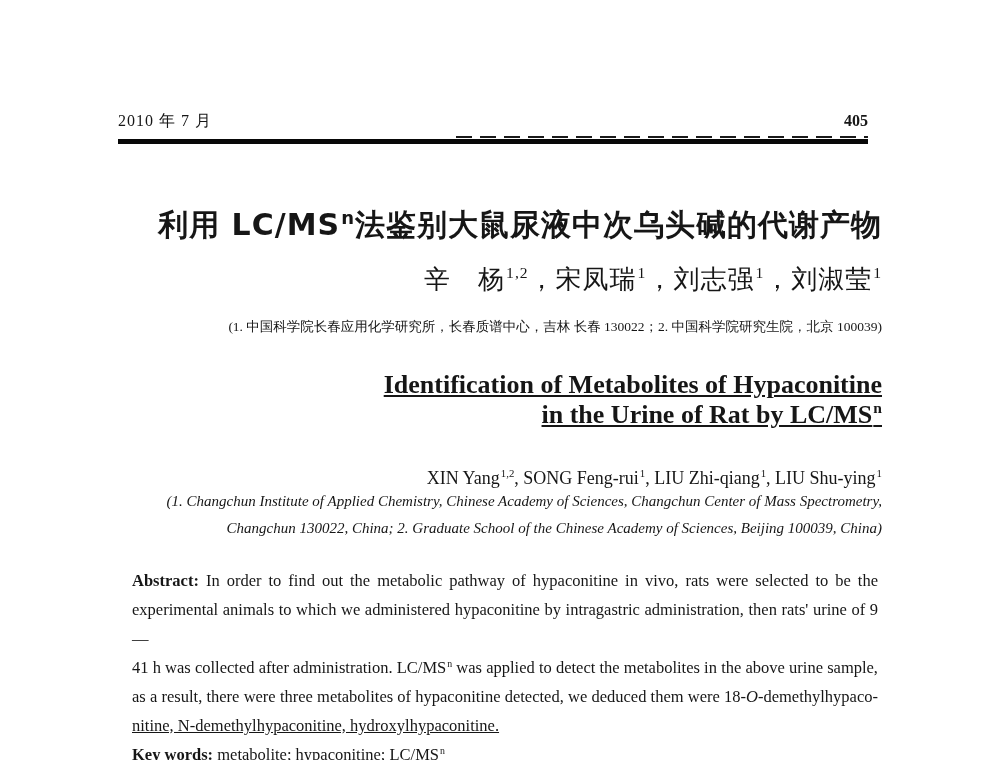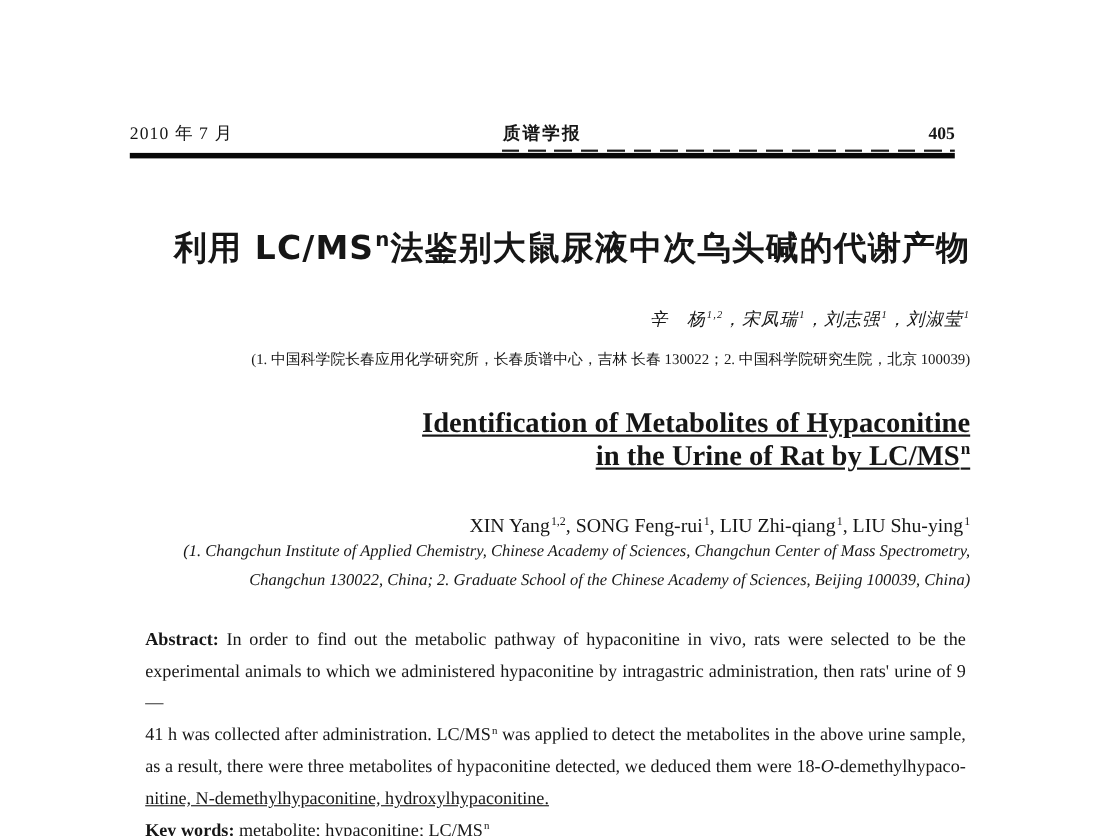--- a/index.html
+++ b/index.html
@@ -39,21 +39,21 @@
   
   .block { position: absolute; left: 118px; width: 764px; text-align: right; }
   .title-cn {
     top: 205px;
     font-family: "DejaVu Sans", "Liberation Sans", sans-serif;
     font-weight: bold;
     font-size: 30px;
     letter-spacing: 1px;
     white-space: nowrap;
   }
-  .authors-cn { top: 280px; font-size: 16px; letter-spacing: 1px; white-space: nowrap; font-style: italic; }
+  .authors-cn { top: 262px; font-size: 26px; letter-spacing: 1px; white-space: nowrap; }
   .affil-cn { top: 318px; font-size: 13.5px; white-space: nowrap; }
   .title-en {
     top: 370px;
     font-weight: bold;
     font-size: 26px;
     line-height: 30px;
     text-decoration: underline;
   }
   .authors-en { top: 455px; font-size: 18px; white-space: nowrap; margin-top: 13px; }
   .affil-en {
@@ -82,21 +82,20 @@
   .b { font-weight: bold; }
   .it { font-style: italic; }
 </style>
 </head>
 <body>
 
 <div class="page">
 
   <div class="header-row">
     <span class="header-date">2010 年 7 月</span>
-    <span class="header-journal">质谱学报</span>
     <span class="header-page">405</span>
   </div>
   <div class="header-rule">
     <div class="header-rule-dashes"></div>
   </div>
 
   <div class="block title-cn">
     <span>利用 LC/MS</span><sup class="s">n</sup><span>法鉴别大鼠尿液中次乌头碱的代谢产物</span>
   </div>
 

